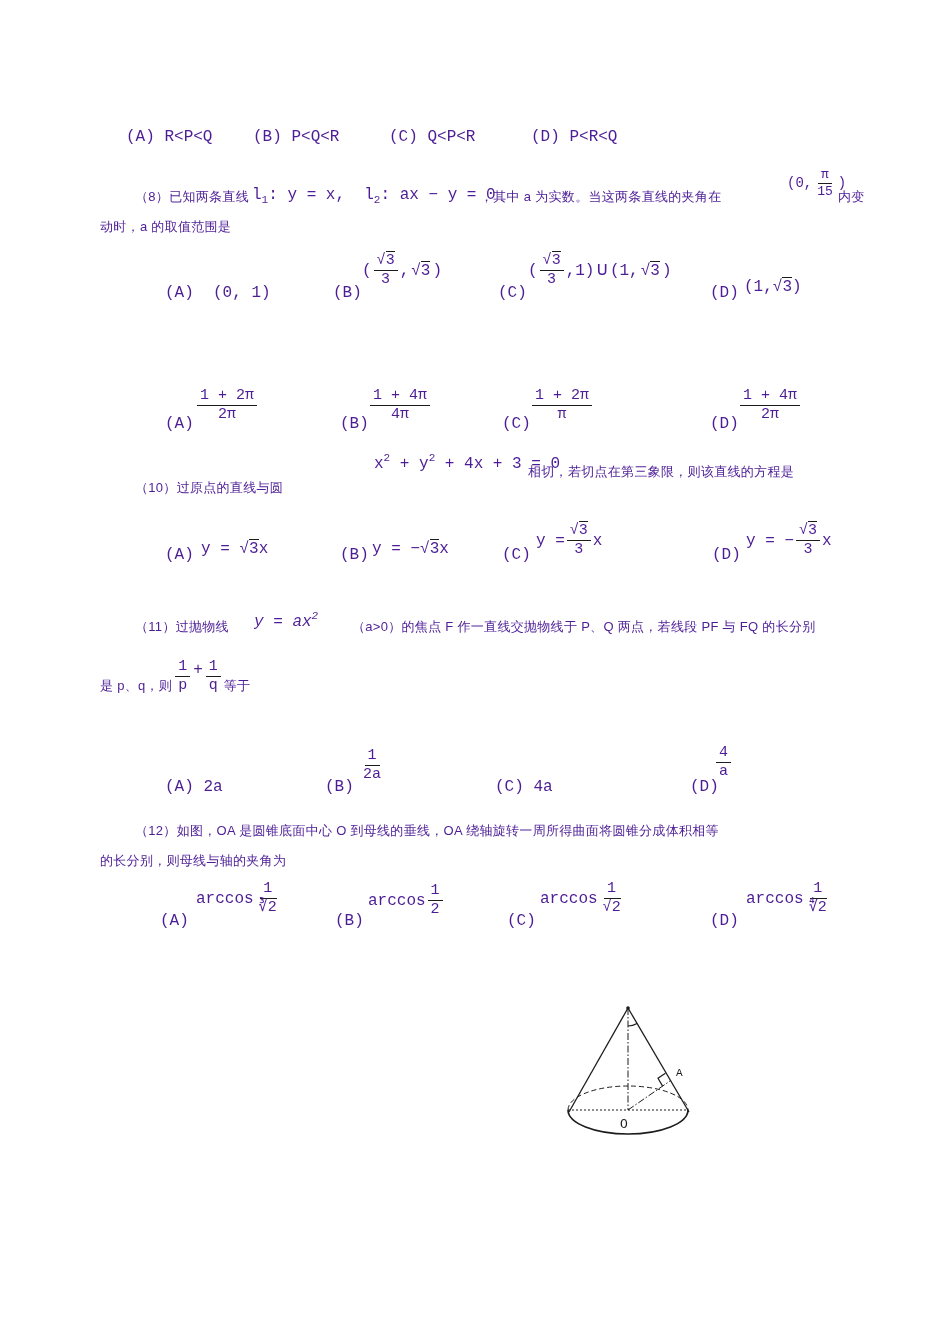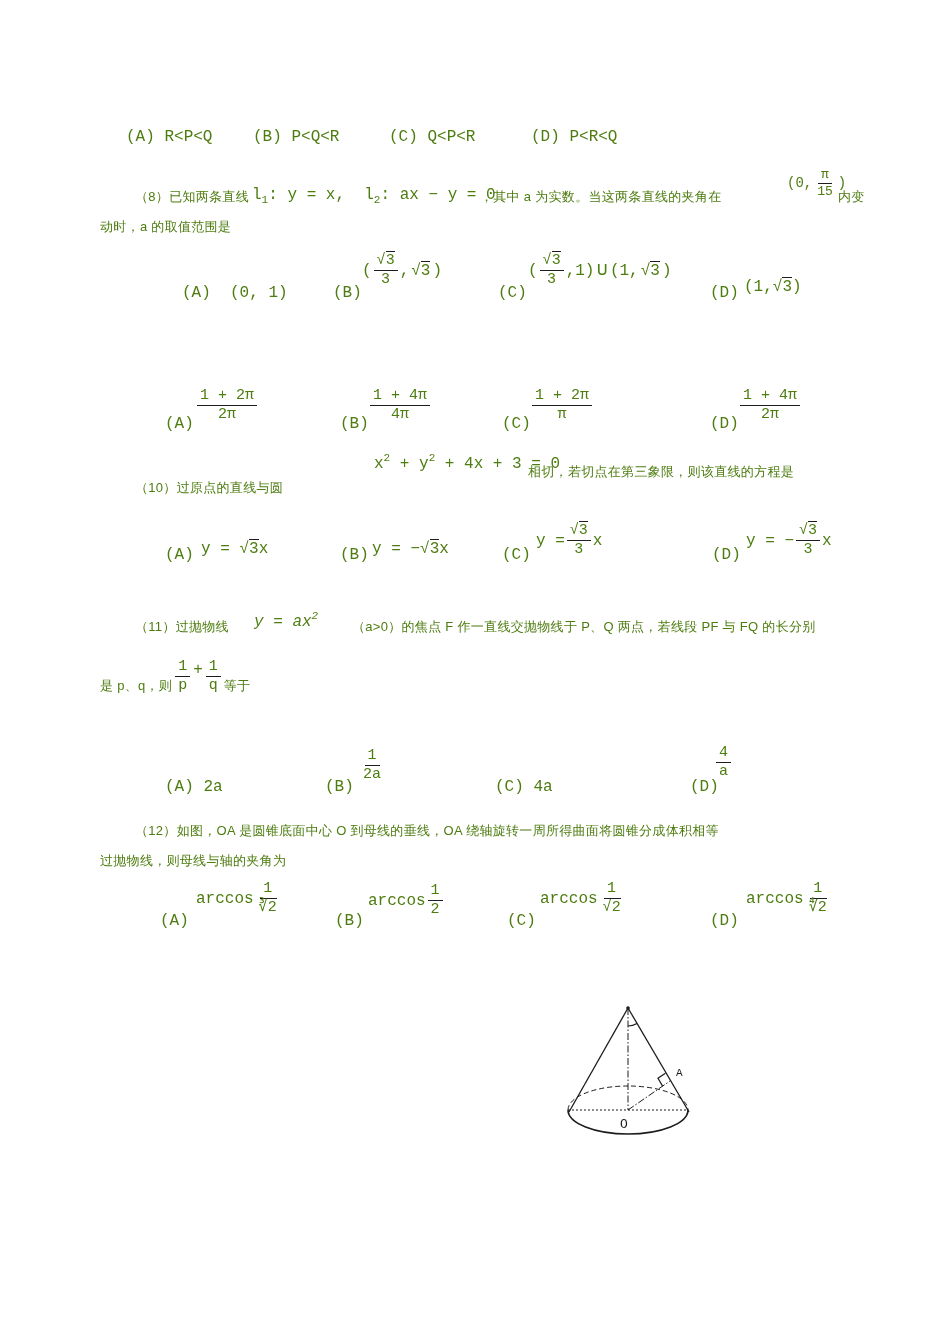--- a/index.html
+++ b/index.html
@@ -1,16 +1,16 @@
 <!DOCTYPE html>
 <html><head>
 <meta charset="utf-8">
 <style>
   html,body{margin:0;padding:0;background:#ffffff;}
-  .page{position:relative;width:950px;height:1344px;background:#fff;color:#4d7c0f;
+  .page{position:relative;width:950px;height:1344px;background:#fff;color:#4c1d95;
         font-family:"Liberation Sans","DejaVu Sans",sans-serif;overflow:hidden;}
   .pos{position:absolute;white-space:nowrap;}
   .cn{font-size:13px;letter-spacing:0.3px;}
   .math,.olabel{font-family:"Liberation Mono","DejaVu Sans Mono",monospace;font-size:16px;}
   .mrow{display:inline-flex;align-items:center;gap:2px;font-family:"Liberation Mono","DejaVu Sans Mono",monospace;font-size:16px;}
   .mrow-end{display:flex;align-items:flex-end;gap:3px;}
   .frac{display:inline-flex;flex-direction:column;align-items:center;
         font-family:"Liberation Mono","DejaVu Sans Mono",monospace;font-size:15px;line-height:1.2;}
   .frac .num{padding:0 3px;border-bottom:1.2px solid #1c1c1c;}
   .frac .den{padding:0 3px;}
@@ -47,21 +47,21 @@
           <span class="num">π</span>
           <span class="den">15</span>
         </span>
       <span>)</span>
     </span>
     <span class="pos cn" style="left:838px;top:188px;">内变</span>
     <span class="pos cn" style="left:100px;top:218px;">动时，a 的取值范围是</span>
   </div>
 
   <div>
-    <span class="pos olabel" style="left:165px;top:284px;margin-left:17px;"><span>(A)</span>&nbsp;&nbsp;<span>(0, 1)</span></span>
+    <span class="pos olabel" style="left:165px;top:284px;"><span>(A)</span>&nbsp;&nbsp;<span>(0, 1)</span></span>
 
     <span class="pos olabel" style="left:333px;top:284px;">(B)</span>
     <span class="pos mrow" style="left:362px;top:252px;">
       <span>(</span>
       <span class="frac">
         <span class="num"><span>√</span><span class="ovl">3</span></span>
         <span class="den">3</span>
       </span>
       <span>,</span>
       <span class="sq"><span>√</span><span class="ovl">3</span></span>
@@ -182,21 +182,21 @@
 
     <span class="pos olabel" style="left:690px;top:778px;">(D)</span>
     <span class="pos frac" style="left:716px;top:744px;">
         <span class="num">4</span>
         <span class="den">a</span>
       </span>
   </div>
 
   <div>
     <span class="pos cn" style="left:135px;top:822px;">（12）如图，OA 是圆锥底面中心 O 到母线的垂线，OA 绕轴旋转一周所得曲面将圆锥分成体积相等</span>
-    <span class="pos cn" style="left:100px;top:852px;">过抛物线，则母线与轴的夹角为</span>
+    <span class="pos cn" style="left:100px;top:852px;">的长分别，则母线与轴的夹角为</span>
   </div>
 
   <div>
     <span class="pos olabel" style="left:160px;top:912px;">(A)</span>
     <span class="pos mrow" style="left:196px;top:880px;">
       <span>arccos</span>
       <span class="frac">
         <span class="num">1</span>
         <span class="den"><span>∛</span><span class="ovl">2</span></span>
       </span>

